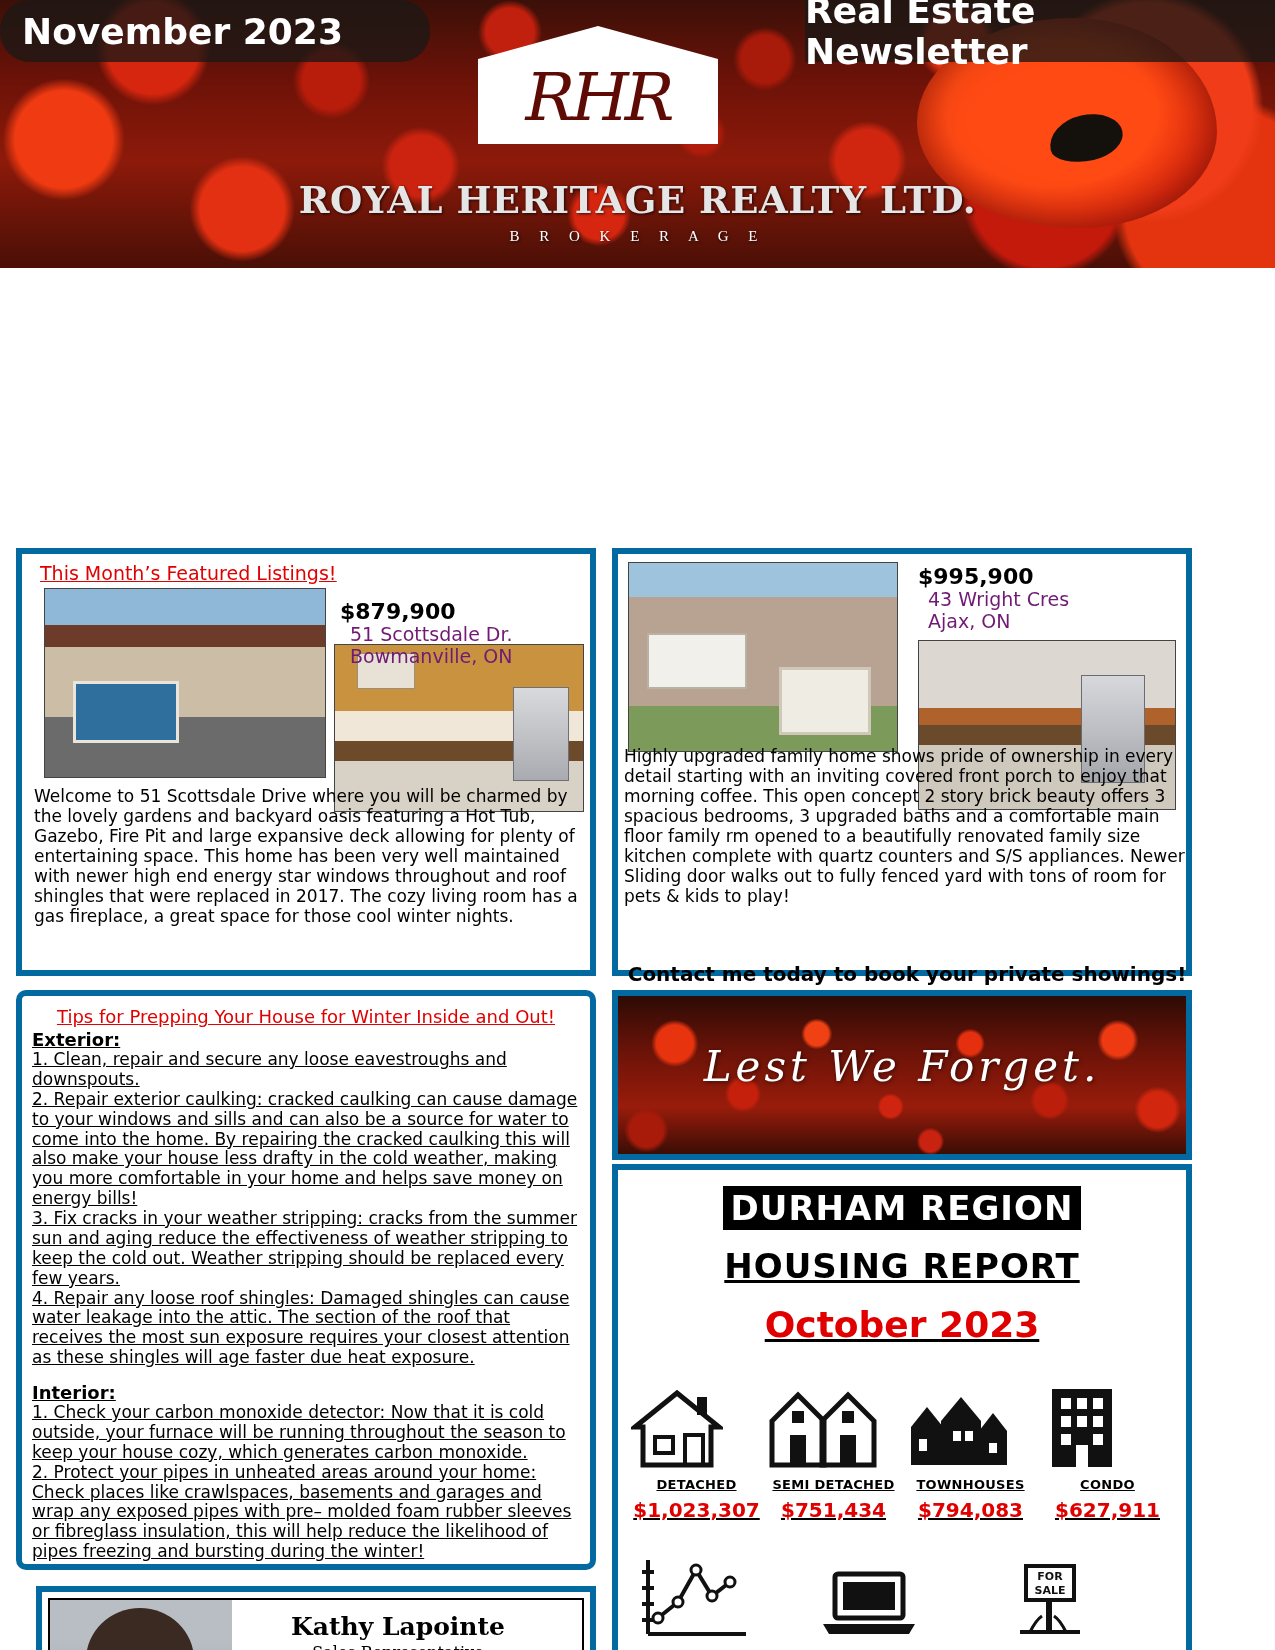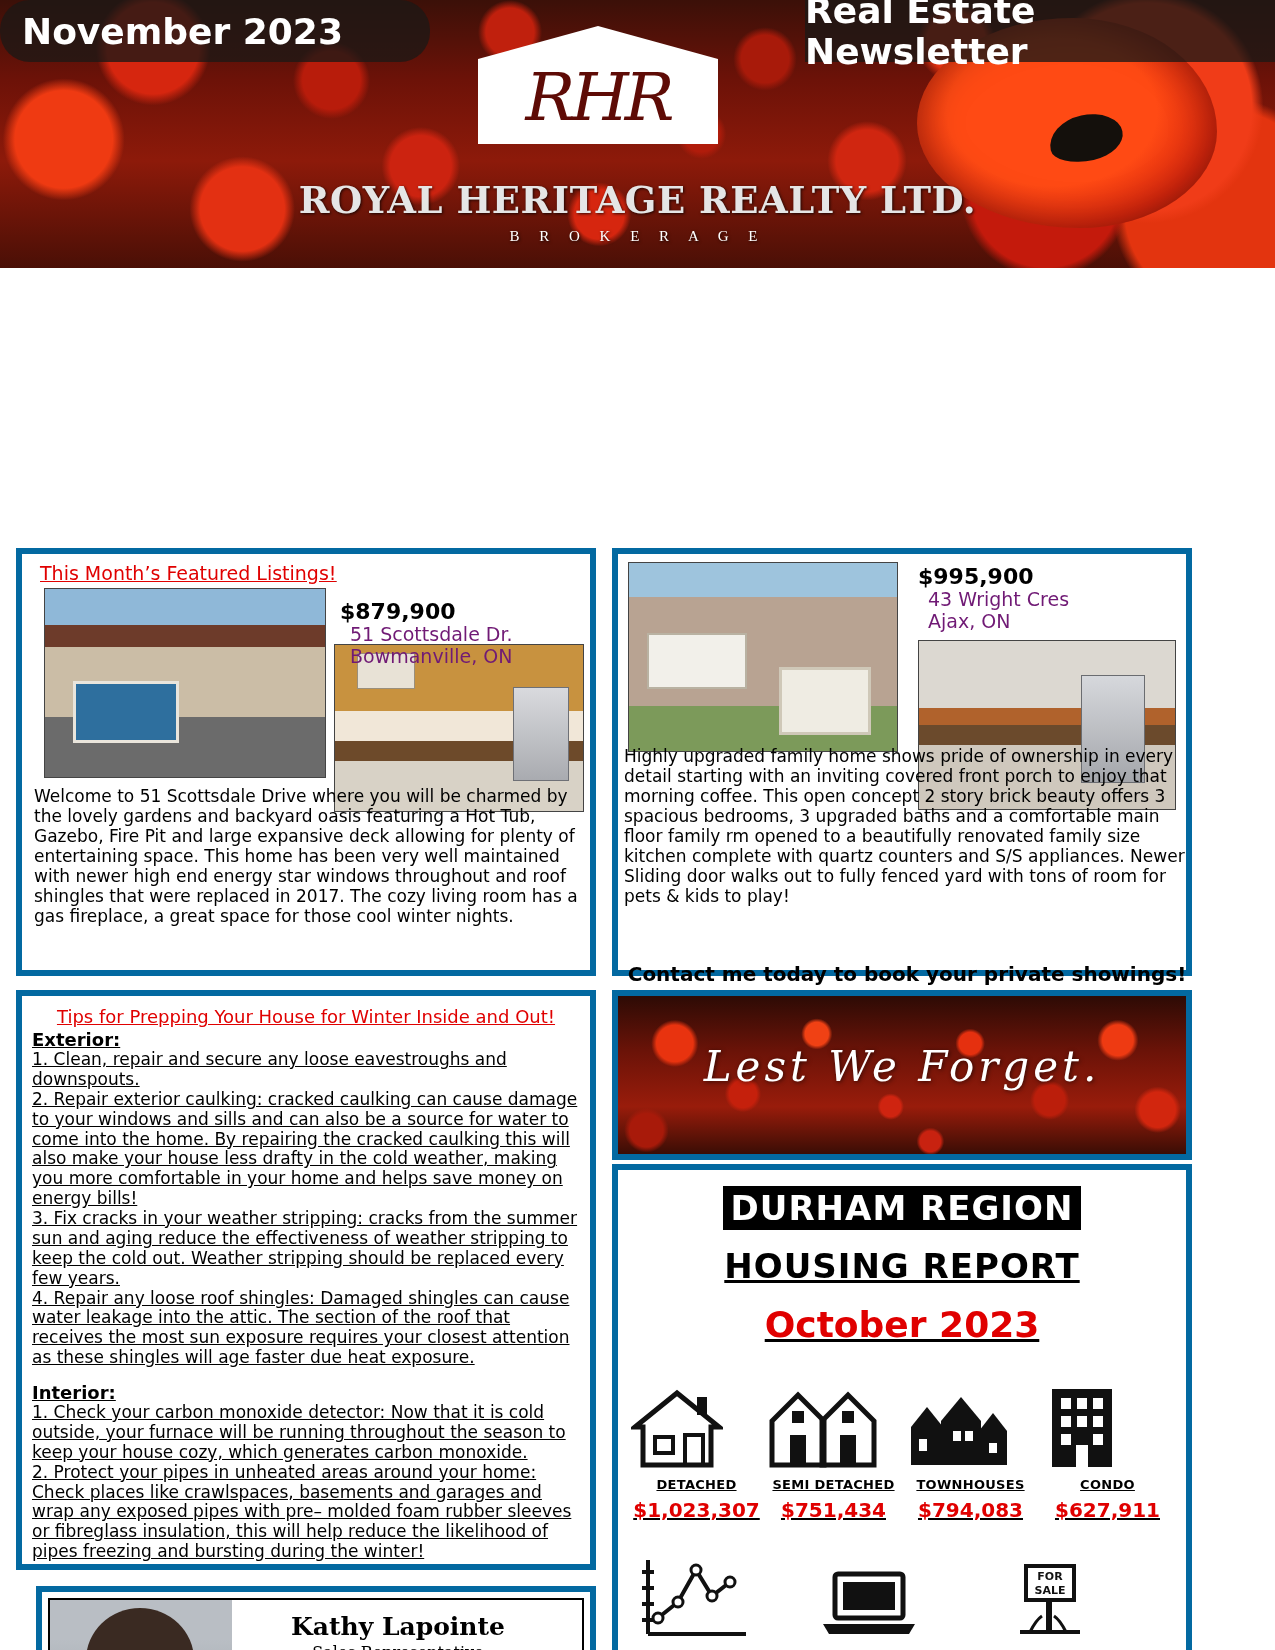--- a/index.html
+++ b/index.html
@@ -169,21 +169,21 @@
   }
   .kitchen2::before {
     content:""; position:absolute; right: 30px; top: 34px; width: 62px; height: 106px;
     background: linear-gradient(180deg,#d6d8dc,#a4a6ab);
     border: 1px solid #6a6c70;
   }
   #right-desc { position: absolute; left: 6px; top: 192px; width: 566px; }
   .contact-line { font-size: 20px; font-weight: bold; text-align: center; margin-top: 24px; }
 
   
-  #tips { left: 16px; top: 722px; width: 580px; height: 580px; padding: 6px 10px; }
+  #tips { left: 16px; top: 722px; width: 580px; height: 580px; padding: 6px 10px; border-radius: 10px; }
   .tips-title {
     color: #e00000; font-size: 18px; text-decoration: underline; text-align: center;
     margin: 4px 0 2px 0;
   }
   .tips-head { font-weight: bold; font-size: 18px; margin-top: 2px; }
   .tips-body { font-size: 17px; line-height: 1.17; }
 
   
   #lest { left: 612px; top: 722px; width: 580px; height: 170px; overflow: hidden; padding: 0; }
   .lest-bg {

